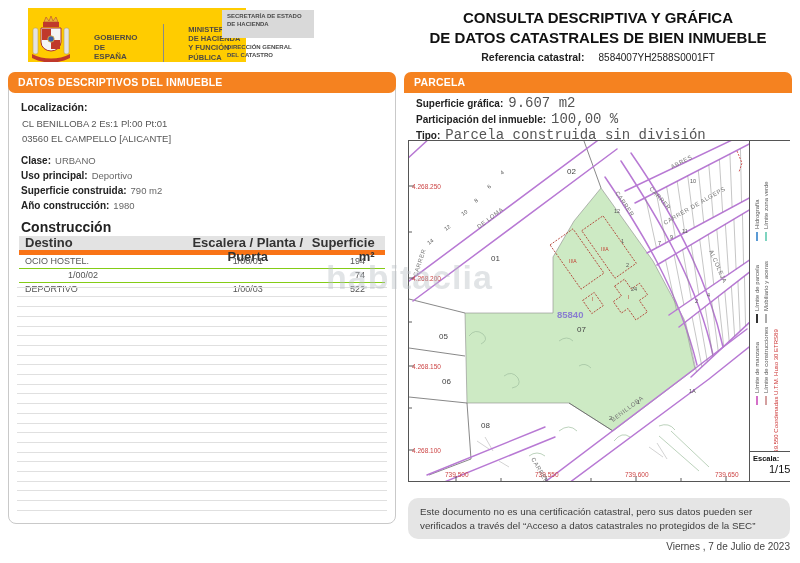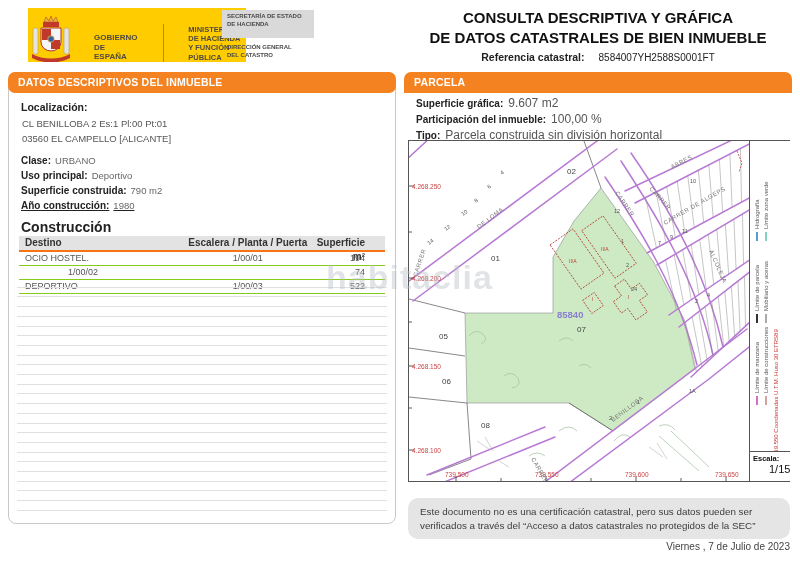--- a/index.html
+++ b/index.html
@@ -23,31 +23,31 @@
   .lpanel{left:8px;top:72px;width:388px;height:452px;border:1px solid #c9c9c9;border-radius:8px;background:#fff;box-sizing:border-box;}
   .lpanel .orange-bar{position:absolute;left:-1px;top:-1px;width:388px;}
   .loc-label{left:12px;top:28px;font-size:10.5px;font-weight:bold;color:#222;}
   .addr{left:13px;font-size:9.5px;color:#555;}
   .fld{left:12px;font-size:10px;color:#222;}
   .fld b{font-size:10px;}
   .fld span{font-size:9.5px;color:#666;margin-left:4px;}
   .constr-title{left:12px;top:146px;font-size:14px;font-weight:bold;color:#222;}
   .ctable{left:10px;top:163px;width:366px;font-size:9px;color:#555;}
   .trow{display:flex;height:13px;line-height:13px;border-bottom:1px solid #84cc16;}
-  .thead{background:#e3e3e3;color:#333;font-weight:bold;font-size:10px;height:14px;line-height:14px;border-bottom:2px solid #f97316;}
+  .thead{background:#e3e3e3;color:#333;font-weight:bold;font-size:13px;height:14px;line-height:14px;border-bottom:5px solid #f97316;}
   .c0{flex:0 0 45%;padding-left:6px;box-sizing:border-box;}
   .c1{flex:0 0 35%;text-align:center;}
   .c2{flex:1;text-align:right;padding-right:20px;box-sizing:border-box;}
   .empty-lines{left:8px;right:8px;top:205px;height:240px;
      background:repeating-linear-gradient(to bottom,transparent 0 8.7px,#e0e0e0 8.7px 9.7px);}
   .rbar{left:404px;top:72px;width:388px;}
   .rfields{left:416px;top:95px;width:376px;}
   .rfields div{line-height:14px;}
   .rfields b{font-size:10px;color:#222;}
-  .rfields span{font-size:12px;color:#555;margin-left:5px;}
+  .rfields span{font-size:14px;color:#555;margin-left:5px;font-family:Liberation Mono, monospace;}
   
   .map-box{left:408px;top:140px;width:382px;height:342px;border:1px solid #555;box-sizing:border-box;background:#fff;}
   .map-svg{position:absolute;left:0;top:0;}
   .legend{position:absolute;left:340px;top:0;width:40px;height:340px;border-left:1px solid #555;overflow:hidden;background:#fff;}
   .lg{position:absolute;white-space:nowrap;font-size:6px;color:#555;transform:rotate(-90deg);transform-origin:left top;}
   .lg .sw{display:inline-block;width:9px;height:2px;vertical-align:middle;margin-right:3px;}
   .lg-utm{position:absolute;white-space:nowrap;font-size:6px;color:#cc3333;transform:rotate(-90deg);transform-origin:left top;}
   .scale-box{position:absolute;left:0;right:0;bottom:0;height:30px;border-top:1px solid #555;padding:2px 3px;box-sizing:border-box;background:#fff;}
   .scale-box .sl{font-size:7.5px;font-weight:bold;color:#111;}
   .scale-box .sv{font-size:11px;font-weight:normal;color:#111;margin-left:16px;}
@@ -113,21 +113,21 @@
   <div class="abs lpanel">
     <div class="orange-bar" style="background: rgb(245, 130, 32); border-radius: 7px;">DATOS DESCRIPTIVOS DEL INMUEBLE</div>
 
     <div class="abs loc-label">Localización:</div>
     <div class="abs addr" style="top:45px;">CL BENILLOBA 2 Es:1 Pl:00 Pt:01</div>
     <div class="abs addr" style="top:60px;">03560 EL CAMPELLO [ALICANTE]</div>
 
     <div class="abs fld" style="top:82px;"><b>Clase:</b><span>URBANO</span></div>
     <div class="abs fld" style="top:97px;"><b>Uso principal:</b><span>Deportivo</span></div>
     <div class="abs fld" style="top:112px;"><b>Superficie construida:</b><span>790 m2</span></div>
-    <div class="abs fld" style="top:127px;text-decoration:underline;"><b>Año construcción:</b><span>1980</span></div>
+    <div class="abs fld" style="top:127px;"><b>Año construcción:</b><span>1980</span></div>
 
     <div class="abs constr-title">Construcción</div>
 
     <div class="abs ctable">
       <div class="trow thead">
         <div class="c0">Destino</div>
         <div class="c1">Escalera / Planta / Puerta</div>
         <div class="c2">Superficie m²</div>
       </div>
       <div class="trow">

